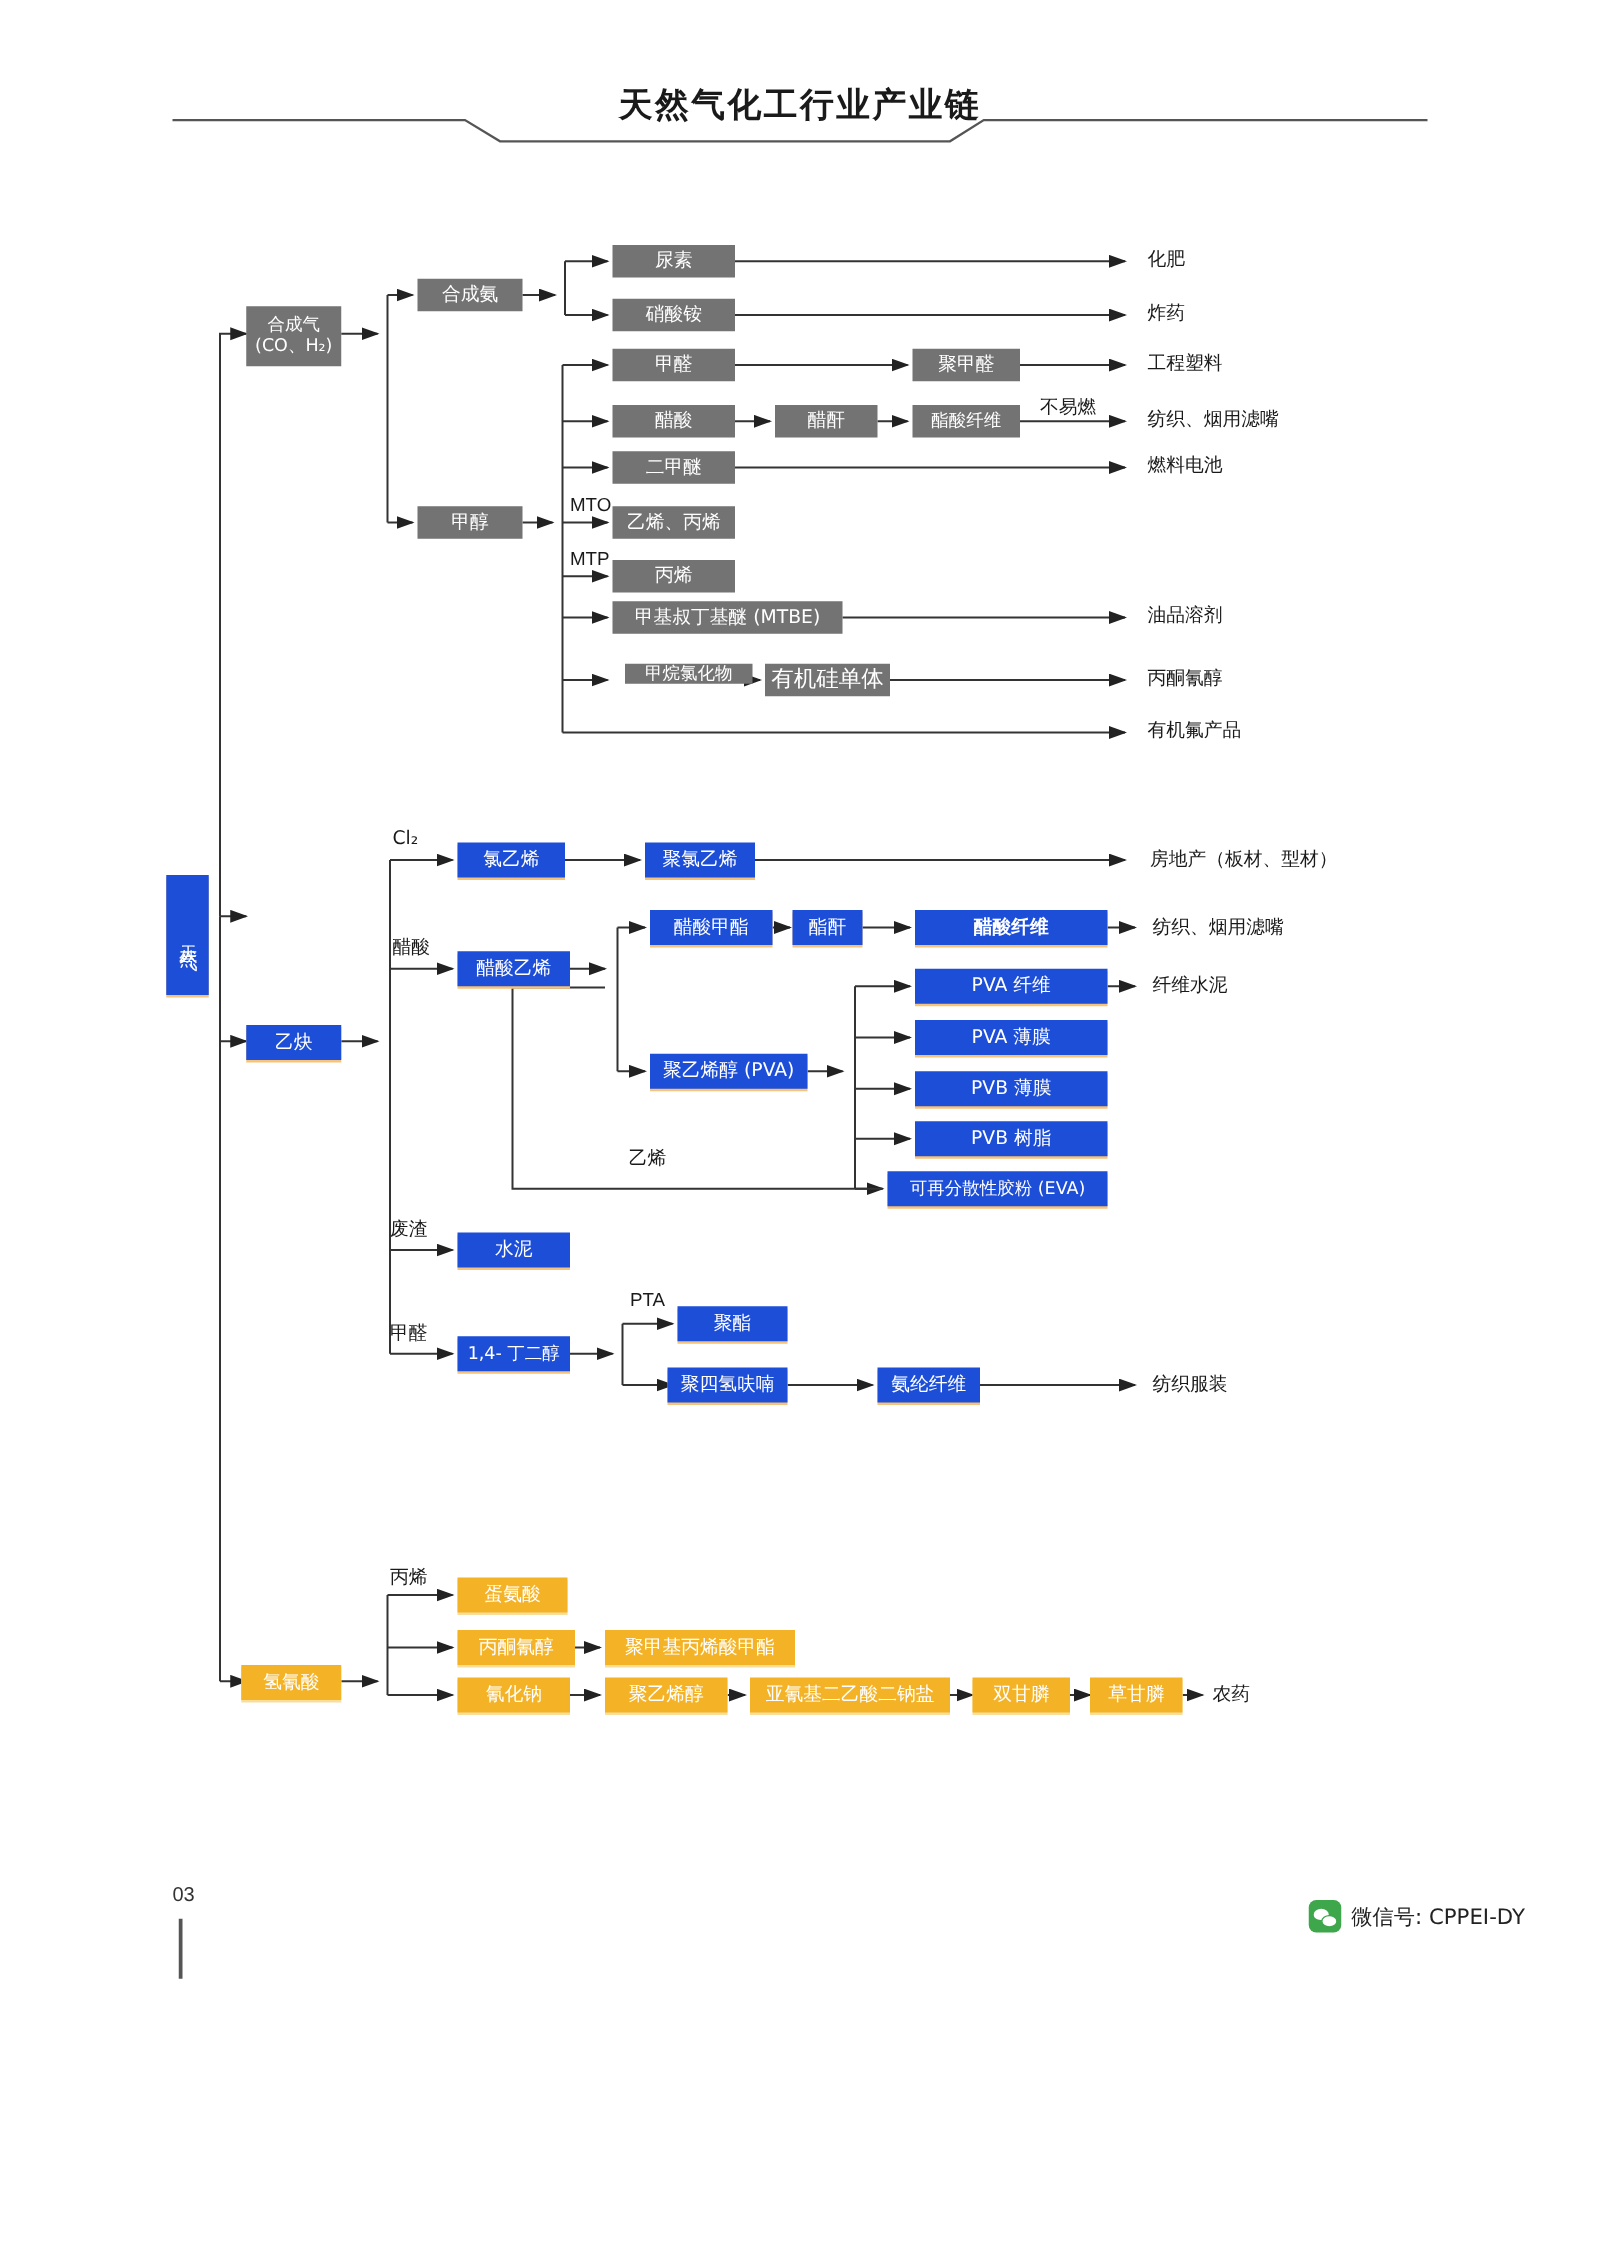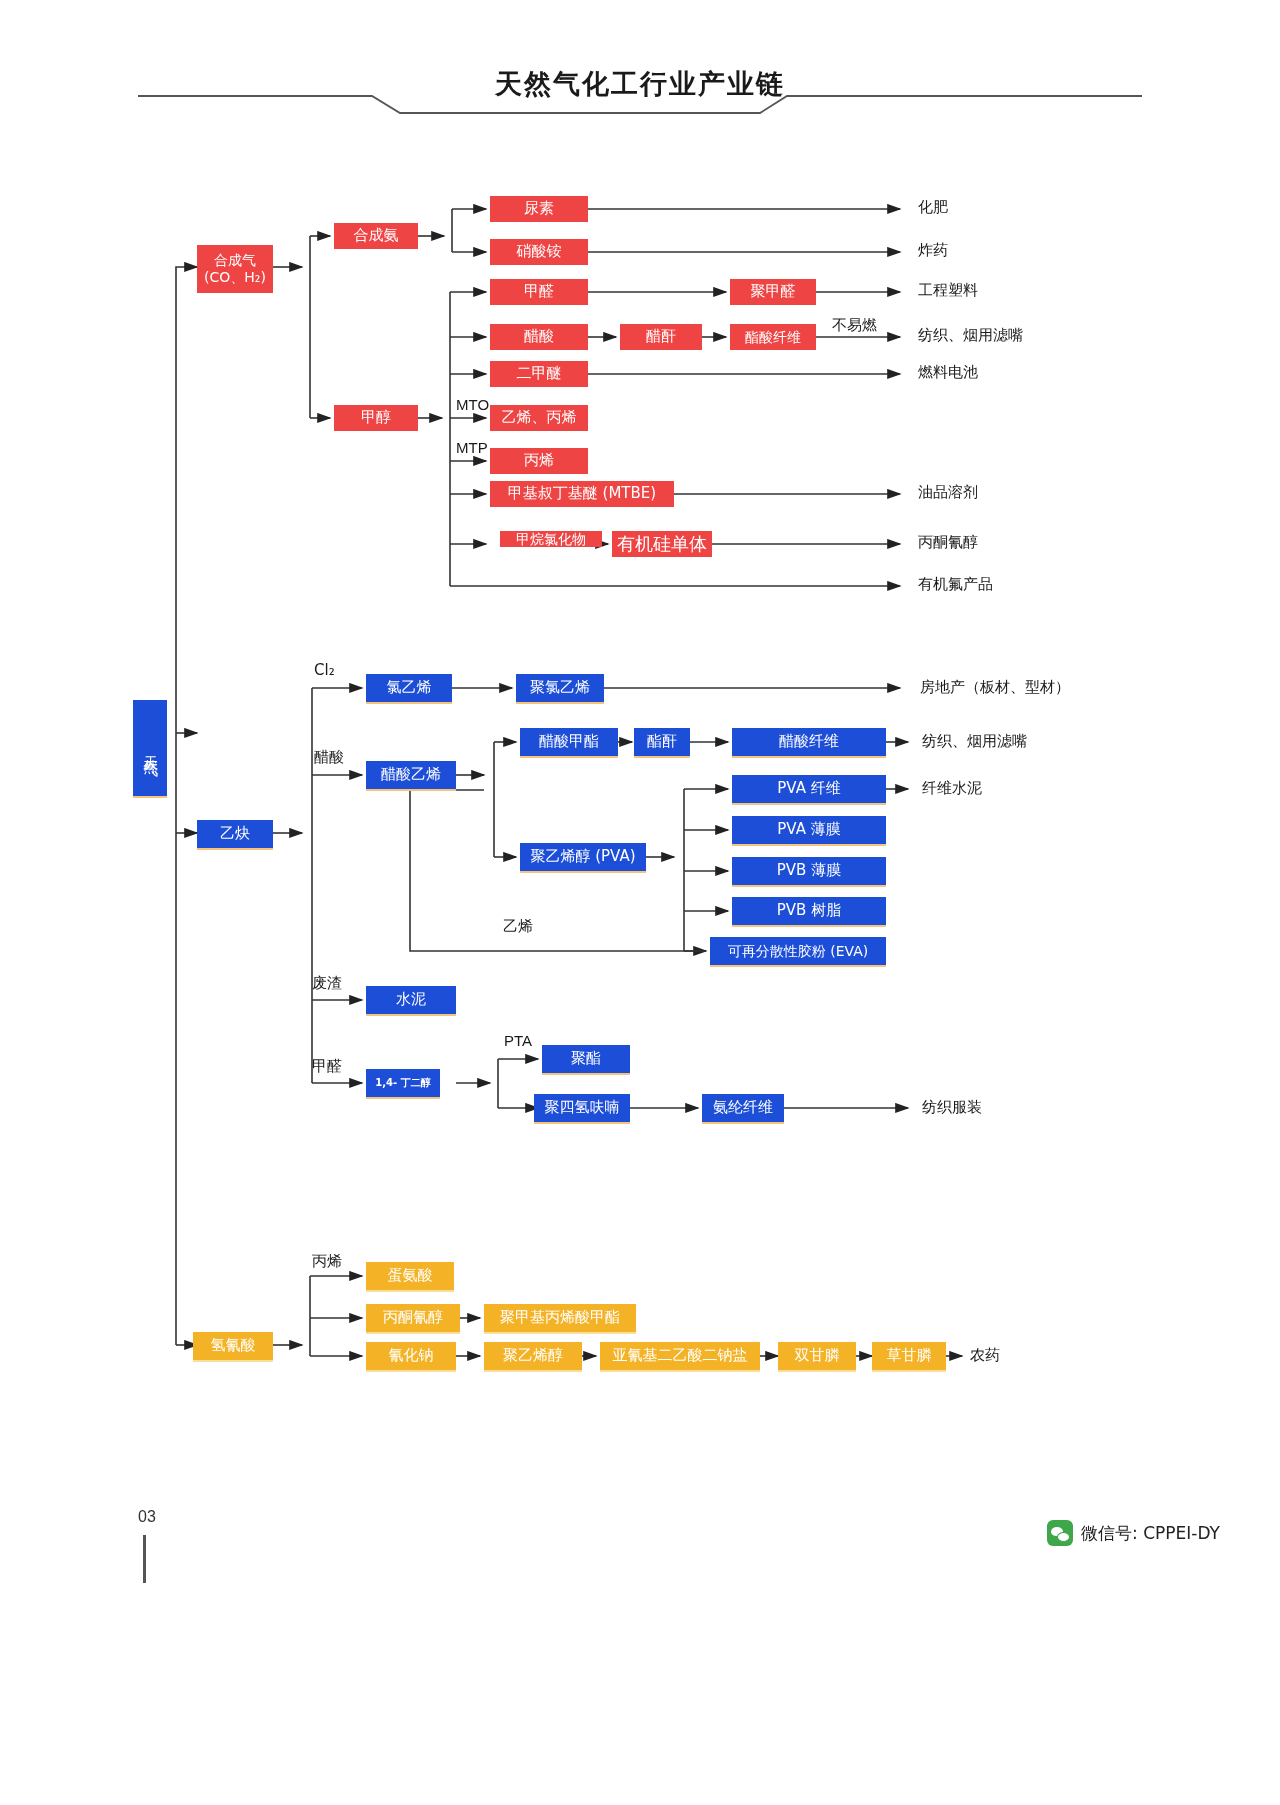--- a/index.html
+++ b/index.html
@@ -20,21 +20,21 @@
   }
 
   
   .node{
     position:absolute;box-sizing:border-box;
     display:flex;align-items:center;justify-content:center;
     color:#ffffff;font-size:15px;line-height:1.15;
     text-align:center;white-space:nowrap;
     font-family:"DejaVu Sans","Liberation Sans",sans-serif;
   }
-  .blue{background:#ef4444;}
+  .blue{background:#737373;}
   .red{background:#1d4ed8;box-shadow:0 2px 0 0 #f6c37a;}
   .yellow{background:#f4b327;box-shadow:0 2px 0 0 #f9dd9a;}
   .node.two-line{line-height:1.2;font-size:14px;}
   .vertical{writing-mode:vertical-rl;text-orientation:upright;letter-spacing:3px;}
 
   
   .lbl{
     position:absolute;color:#1a1a1a;font-size:15px;white-space:nowrap;
     font-family:"DejaVu Sans","Liberation Sans",sans-serif;
   }
@@ -220,29 +220,29 @@
   <div class="lbl" style="left:503px;top:917px;">乙烯</div>
   <div class="lbl" style="left:312px;top:974px;">废渣</div>
   <div class="lbl" style="left:312px;top:1057px;">甲醛</div>
   <div class="lbl latin" style="left:504px;top:1032px;">PTA</div>
 
   <div class="node red" style="left:366px;top:674px;width:86px;height:28px;">氯乙烯</div>
   <div class="node red" style="left:516px;top:674px;width:88px;height:28px;">聚氯乙烯</div>
   <div class="node red" style="left:366px;top:761px;width:90px;height:28px;">醋酸乙烯</div>
   <div class="node red" style="left:520px;top:728px;width:98px;height:28px;">醋酸甲酯</div>
   <div class="node red" style="left:634px;top:728px;width:56px;height:28px;">酯酐</div>
-  <div class="node red" style="left:732px;top:728px;width:154px;height:28px;">醋酸纤维</div>
+  <div class="node red" style="left:732px;top:728px;width:154px;height:28px;font-weight:bold;">醋酸纤维</div>
   <div class="node red" style="left:520px;top:843px;width:126px;height:28px;">聚乙烯醇 (PVA)</div>
   <div class="node red" style="left:732px;top:775px;width:154px;height:28px;">PVA 纤维</div>
   <div class="node red" style="left:732px;top:816px;width:154px;height:28px;">PVA 薄膜</div>
   <div class="node red" style="left:732px;top:857px;width:154px;height:28px;">PVB 薄膜</div>
   <div class="node red" style="left:732px;top:897px;width:154px;height:28px;">PVB 树脂</div>
   <div class="node red" style="left:710px;top:937px;width:176px;height:28px;font-size:14px;">可再分散性胶粉 (EVA)</div>
   <div class="node red" style="left:366px;top:986px;width:90px;height:28px;">水泥</div>
-  <div class="node red" style="left:366px;top:1069px;width:74px;height:28px;font-size:10px;font-weight:bold;">1,4- 丁二醇</div>
+  <div class="node red" style="left:366px;top:1069px;width:90px;height:28px;font-size:14px;">1,4- 丁二醇</div>
   <div class="node red" style="left:542px;top:1045px;width:88px;height:28px;">聚酯</div>
   <div class="node red" style="left:534px;top:1094px;width:96px;height:28px;">聚四氢呋喃</div>
   <div class="node red" style="left:702px;top:1094px;width:82px;height:28px;">氨纶纤维</div>
 
   <div class="lbl" style="left:920px;top:678px;">房地产（板材、型材）</div>
   <div class="lbl" style="left:922px;top:732px;">纺织、烟用滤嘴</div>
   <div class="lbl" style="left:922px;top:779px;">纤维水泥</div>
   <div class="lbl" style="left:922px;top:1098px;">纺织服装</div>
 
   <div class="node yellow" style="left:193px;top:1332px;width:80px;height:28px;color:#fff;">氢氰酸</div>

